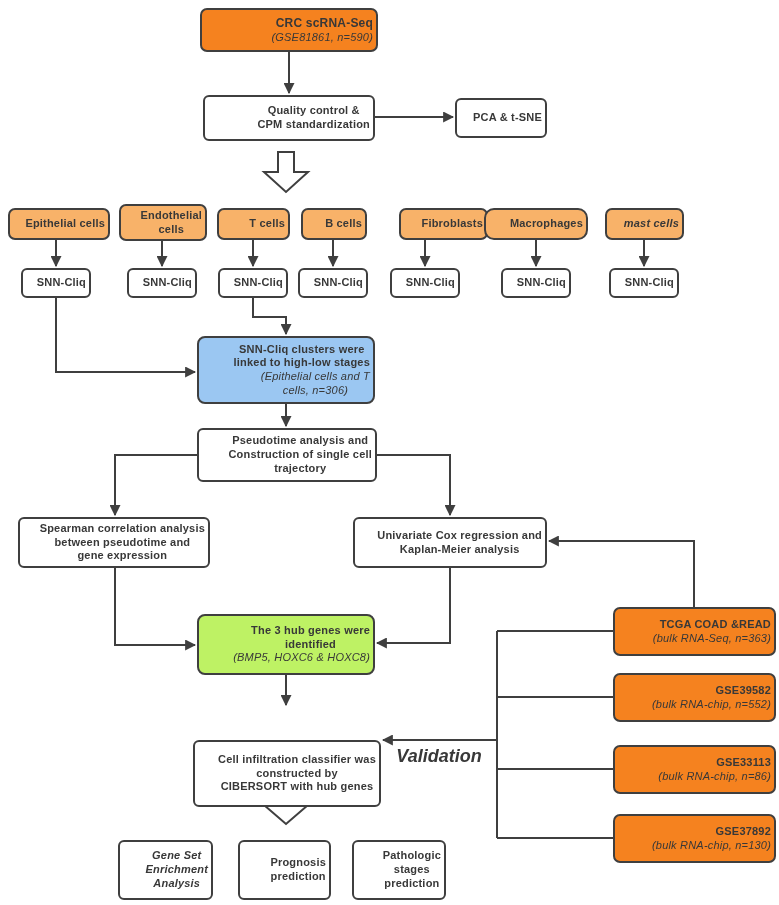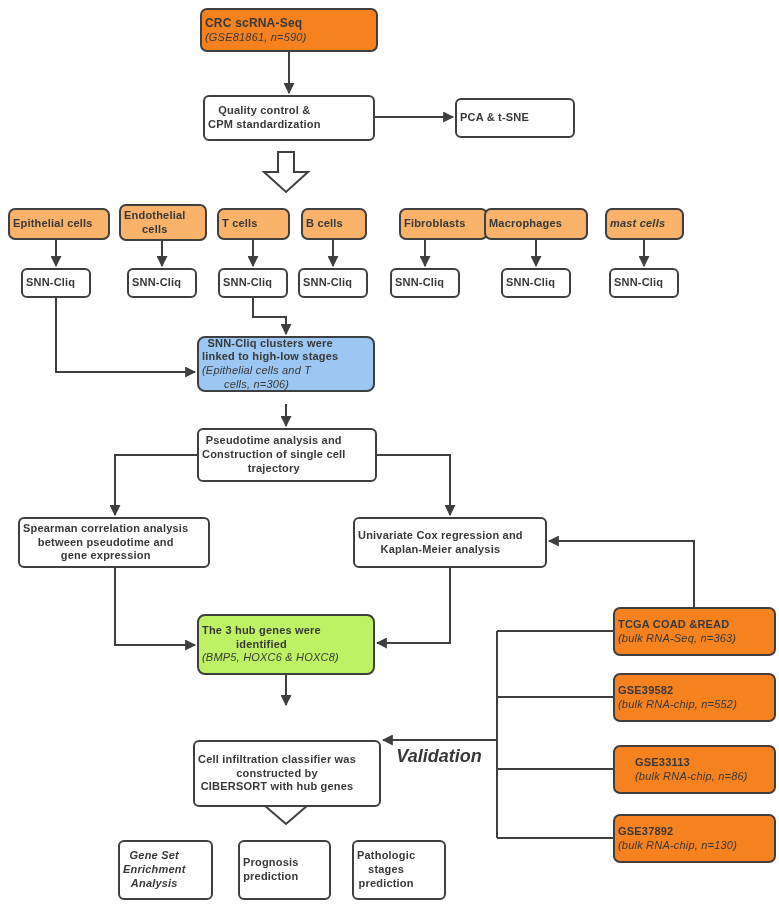--- a/index.html
+++ b/index.html
@@ -10,21 +10,21 @@
     font-family:"Liberation Sans","DejaVu Sans",sans-serif;
     overflow:hidden;
   }
   .box{
     position:absolute;
     box-sizing:border-box;
     border:2px solid #3f3f3f;
     border-radius:7px;
     display:flex;
     flex-direction:column;
-    align-items:flex-start;
+    align-items:flex-end;
     justify-content:center;
     text-align:center;
     color:#383838;
     font-weight:bold;
     font-size:11px;
     line-height:1.25;
     letter-spacing:.2px;
     white-space:pre-line;
     padding:2px 3px;
   }
@@ -101,41 +101,41 @@
   <div class="box orange-dark big" style="left:200px;top:8px;width:178px;height:44px;">
     <div class="t">CRC scRNA-Seq</div>
     <div class="s">(GSE81861, n=590)</div>
   </div>
 
   <div class="box white" style="left:203px;top:95px;width:172px;height:46px;">
     <div class="t">Quality control &amp;
 CPM standardization</div>
   </div>
 
-  <div class="box white" style="left:455px;top:98px;width:120px;height:40px;">
+  <div class="box white" style="left:455px;top:98px;width:92px;height:40px;">
     <div class="t">PCA &amp; t-SNE</div>
   </div>
 
   <div class="box orange-light" style="left:8px;top:208px;width:102px;height:32px;">
     <div class="t">Epithelial cells</div>
   </div>
   <div class="box orange-light" style="left:119px;top:204px;width:88px;height:37px;">
     <div class="t">Endothelial
 cells</div>
   </div>
   <div class="box orange-light" style="left:217px;top:208px;width:73px;height:32px;">
     <div class="t">T cells</div>
   </div>
   <div class="box orange-light" style="left:301px;top:208px;width:66px;height:32px;">
     <div class="t">B cells</div>
   </div>
   <div class="box orange-light" style="left:399px;top:208px;width:89px;height:32px;">
     <div class="t">Fibroblasts</div>
   </div>
-  <div class="box orange-light" style="left:484px;top:208px;width:104px;height:32px;">
+  <div class="box orange-light" style="left:484px;top:208px;width:104px;height:32px;border-radius:10px;">
     <div class="t">Macrophages</div>
   </div>
   <div class="box orange-light" style="left:605px;top:208px;width:79px;height:32px;font-style:italic;">
     <div class="t">mast cells</div>
   </div>
 
   <div class="box white" style="left:21px;top:268px;width:70px;height:30px;">
     <div class="t">SNN-Cliq</div>
   </div>
   <div class="box white" style="left:127px;top:268px;width:70px;height:30px;">
@@ -150,21 +150,21 @@
   <div class="box white" style="left:390px;top:268px;width:70px;height:30px;">
     <div class="t">SNN-Cliq</div>
   </div>
   <div class="box white" style="left:501px;top:268px;width:70px;height:30px;">
     <div class="t">SNN-Cliq</div>
   </div>
   <div class="box white" style="left:609px;top:268px;width:70px;height:30px;">
     <div class="t">SNN-Cliq</div>
   </div>
 
-  <div class="box blue-light" style="left:197px;top:336px;width:178px;height:56px;">
+  <div class="box blue-light" style="left:197px;top:336px;width:178px;height:68px;">
     <div class="t">SNN-Cliq clusters were
 linked to high-low stages</div>
     <div class="s">(Epithelial cells and T
 cells, n=306)</div>
   </div>
 
   <div class="box white" style="left:197px;top:428px;width:180px;height:54px;">
     <div class="t">Pseudotime analysis and
 Construction of single cell
 trajectory</div>

